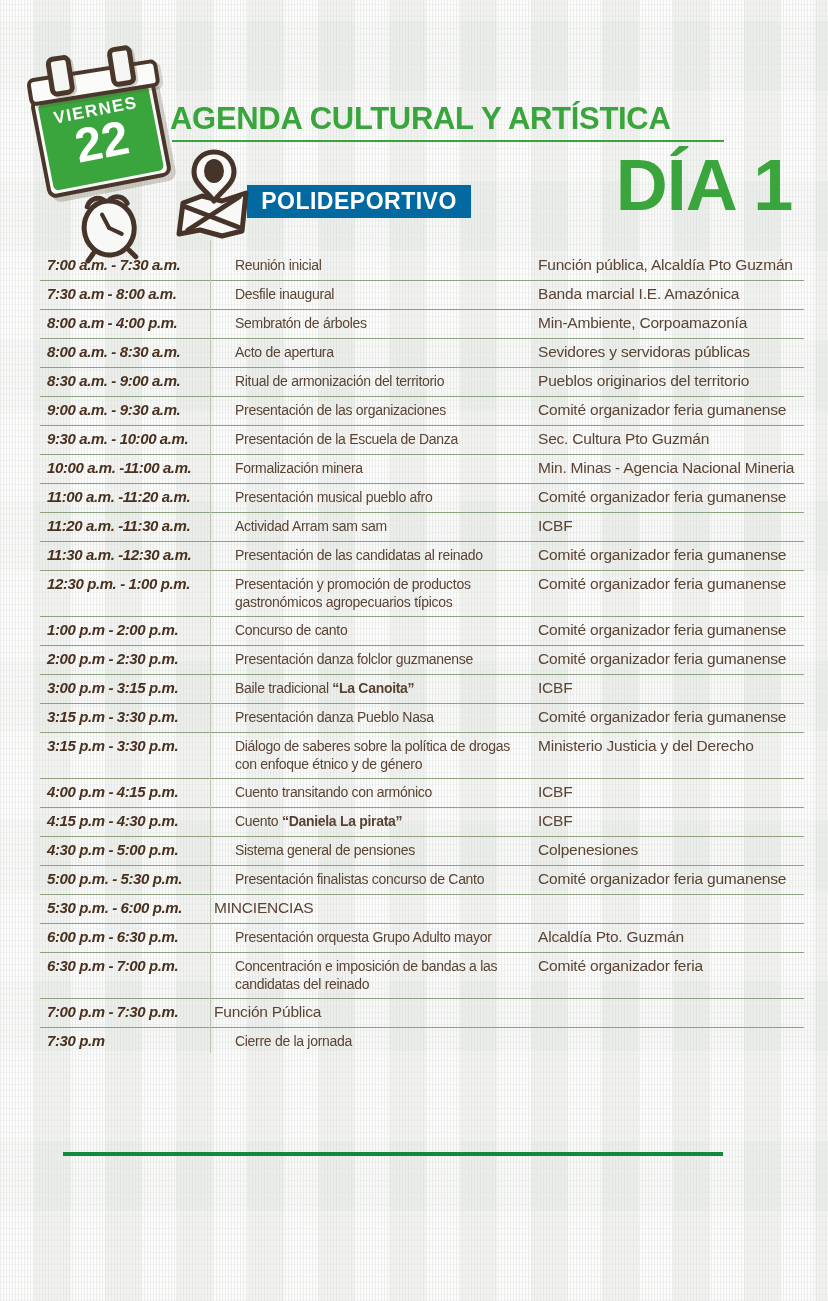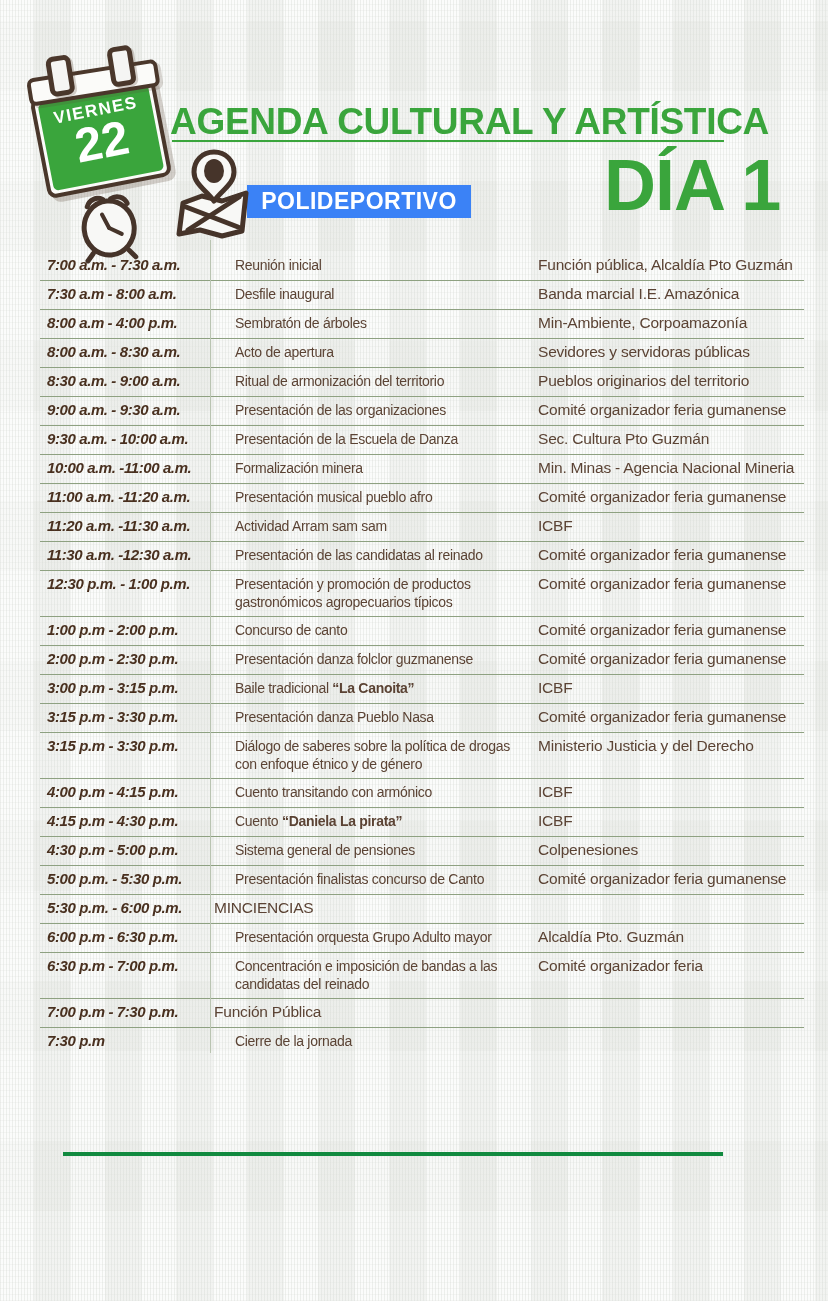--- a/index.html
+++ b/index.html
@@ -21,24 +21,24 @@
   .cal-clip.left{left:22px;}
   .cal-clip.right{left:84px;}
   .cal-top{position:absolute;left:0;top:6px;width:124px;height:20px;background:#fbfbf9;border:4px solid #4a372b;border-radius:7px;z-index:2;box-shadow:3px 3px 0 rgba(90,70,55,.2);}
   .cal-body{position:absolute;left:2px;top:24px;width:118px;height:94px;background:#fbfbf9;border:4px solid #4a372b;border-radius:9px;transform:rotate(-2deg);z-index:1;box-shadow:4px 5px 0 rgba(90,70,55,.25);}
   .cal-green{position:absolute;left:3px;top:3px;right:3px;bottom:3px;background:#3aa53c;border-radius:5px;
     display:flex;flex-direction:column;align-items:center;justify-content:flex-start;}
   .cal-dayname{color:#fff;font-weight:700;font-size:17px;letter-spacing:1.5px;margin-top:7px;}
   .cal-daynum{color:#fff;font-weight:700;font-size:48px;line-height:46px;margin-top:-1px;}
 
   
-  .main-title{left:170px;top:101px;font-size:37px;font-weight:700;letter-spacing:-.3px;color:#3aa53c;white-space:nowrap;}
+  .main-title{left:170px;top:101px;font-size:31px;font-weight:700;letter-spacing:-.3px;color:#3aa53c;white-space:nowrap;}
   .title-underline{left:172px;top:140px;width:552px;height:2px;background:#3aa53c;}
-  .day-label{left:604px;top:146px;width:200px;font-size:72px;line-height:78px;font-weight:700;color:#3aa53c;text-align:left;letter-spacing:-1px;}
-  .location-badge{left:247px;top:185px;width:224px;height:33px;background:#3b82f6;color:#ffffff;
+  .day-label{left:604px;top:146px;width:200px;font-size:72px;line-height:78px;font-weight:700;color:#3aa53c;text-align:center;letter-spacing:-1px;}
+  .location-badge{left:247px;top:185px;width:224px;height:33px;background:#0369a1;color:#ffffff;
     display:flex;align-items:center;justify-content:center;font-weight:700;font-size:23px;letter-spacing:.5px;}
   .pin-wrap{left:176px;top:146px;width:76px;height:96px;z-index:2;}
   .clock-wrap{left:68px;top:190px;width:82px;height:72px;transform:rotate(-5deg);}
 
   
   .schedule{left:40px;top:252px;width:764px;}
   .v-divider{position:absolute;left:170px;top:-12px;bottom:4px;width:1px;background:#b9c4b1;}
   .row{display:grid;grid-template-columns:170px 324px 270px;align-items:flex-start;
     border-bottom:1px solid #8ea181;box-sizing:border-box;min-height:29px;padding:4px 0 5px;}
   .row:last-child{border-bottom:none;}

